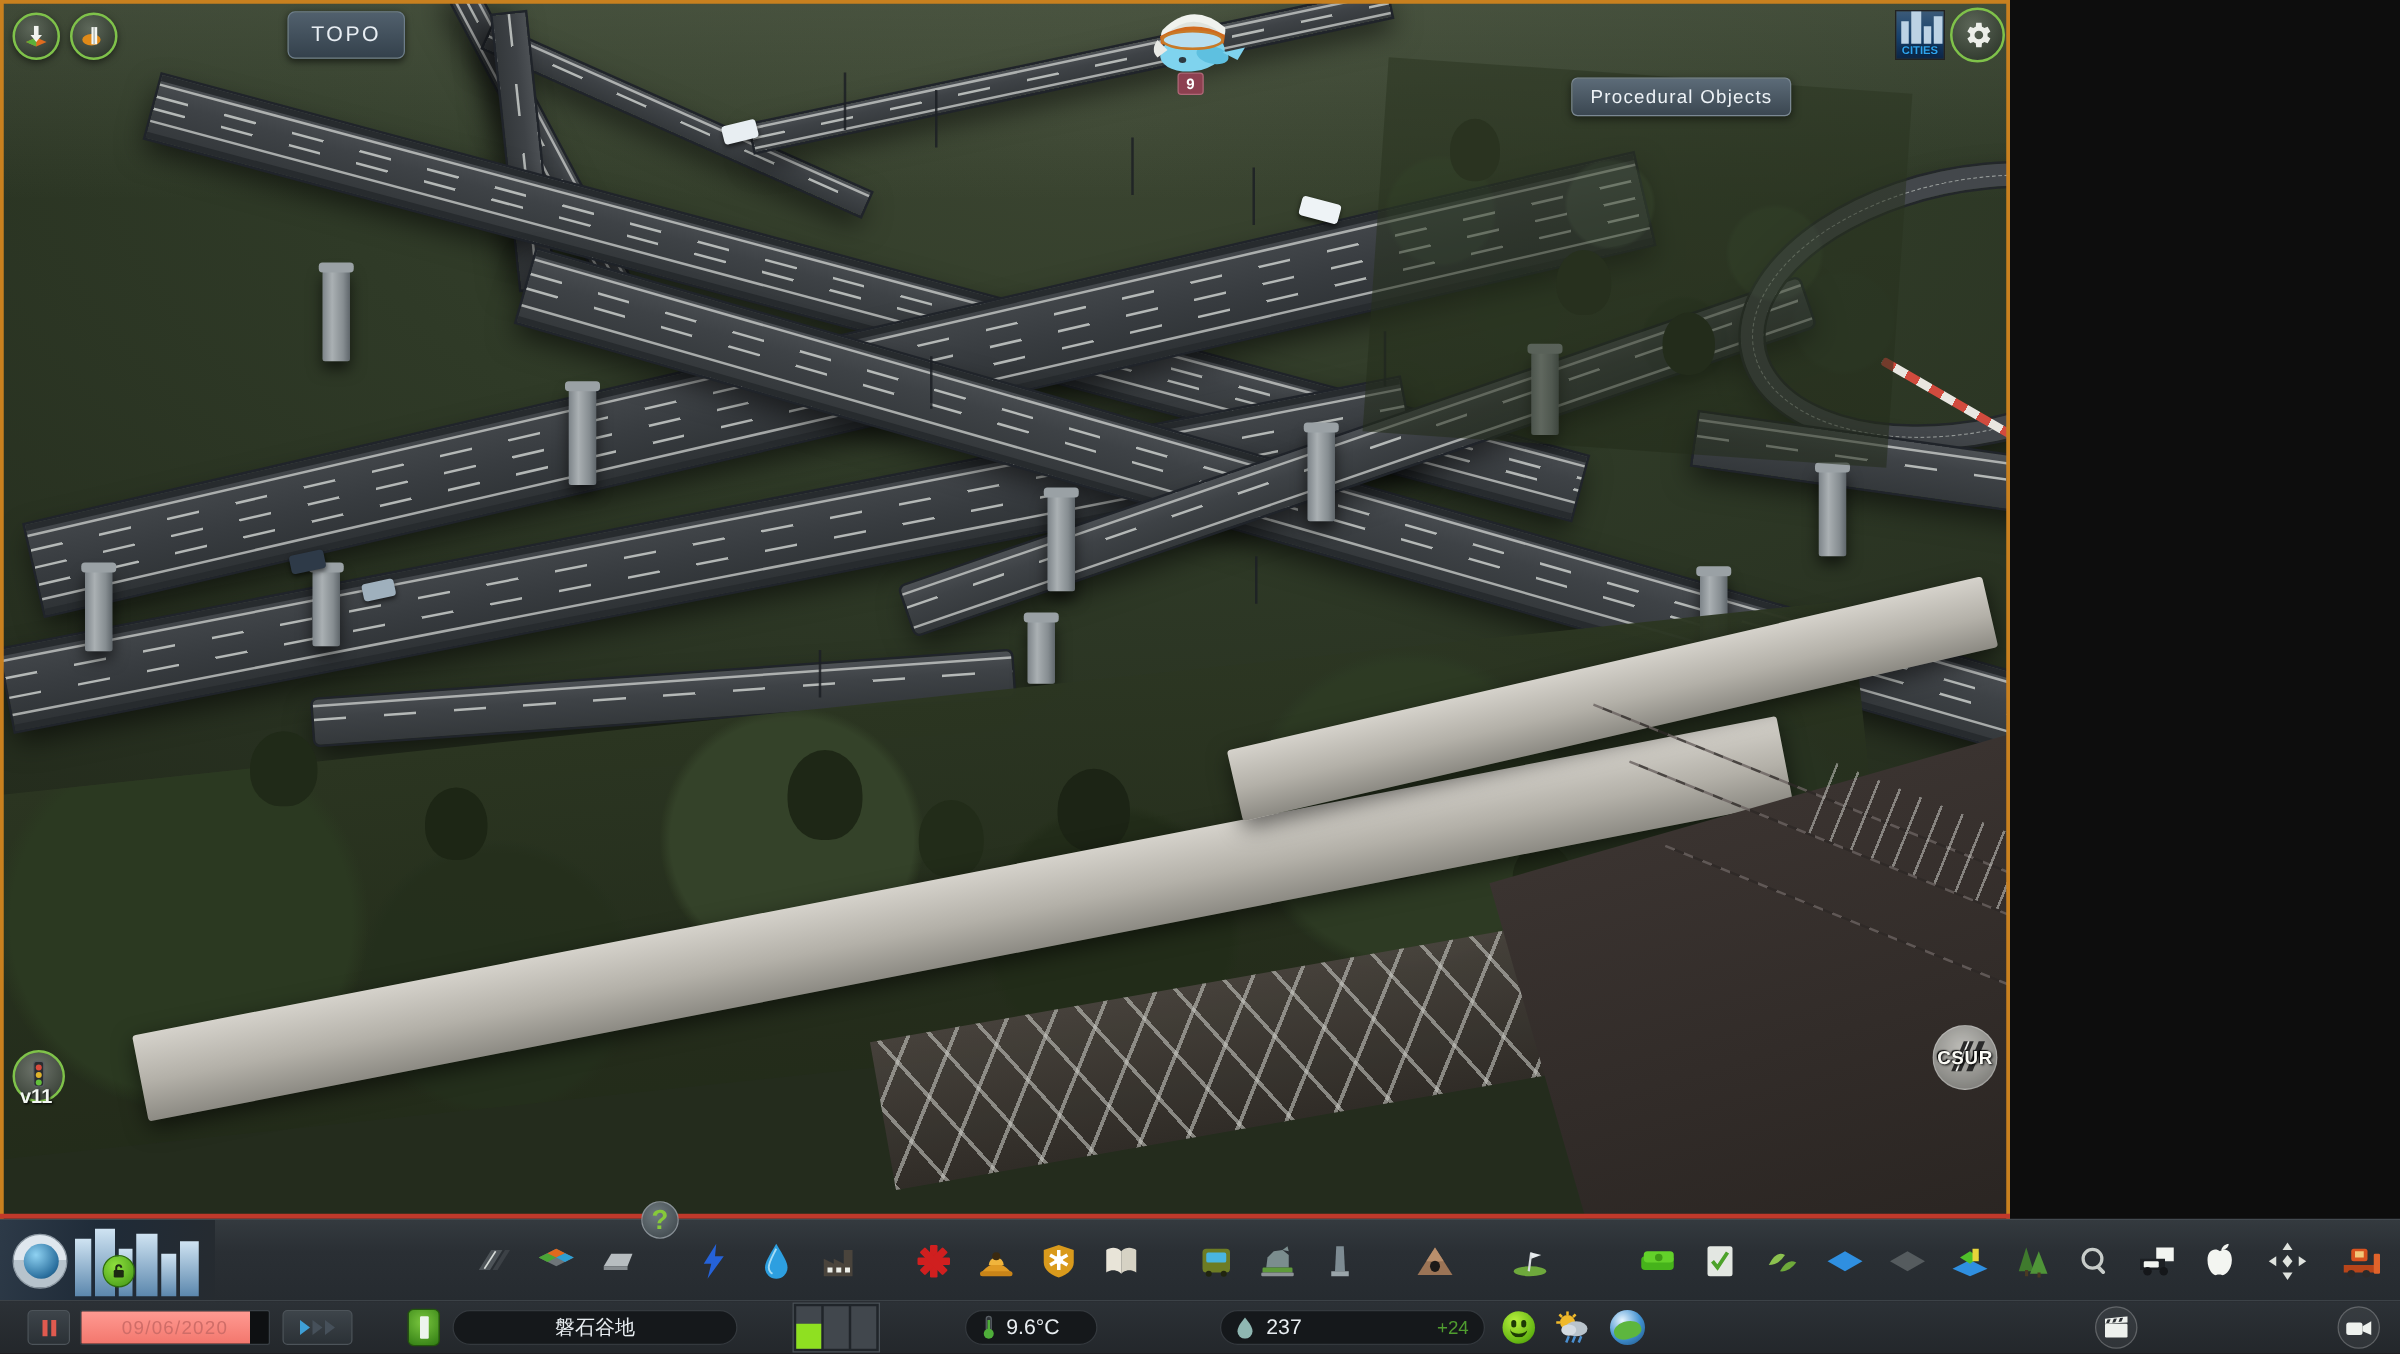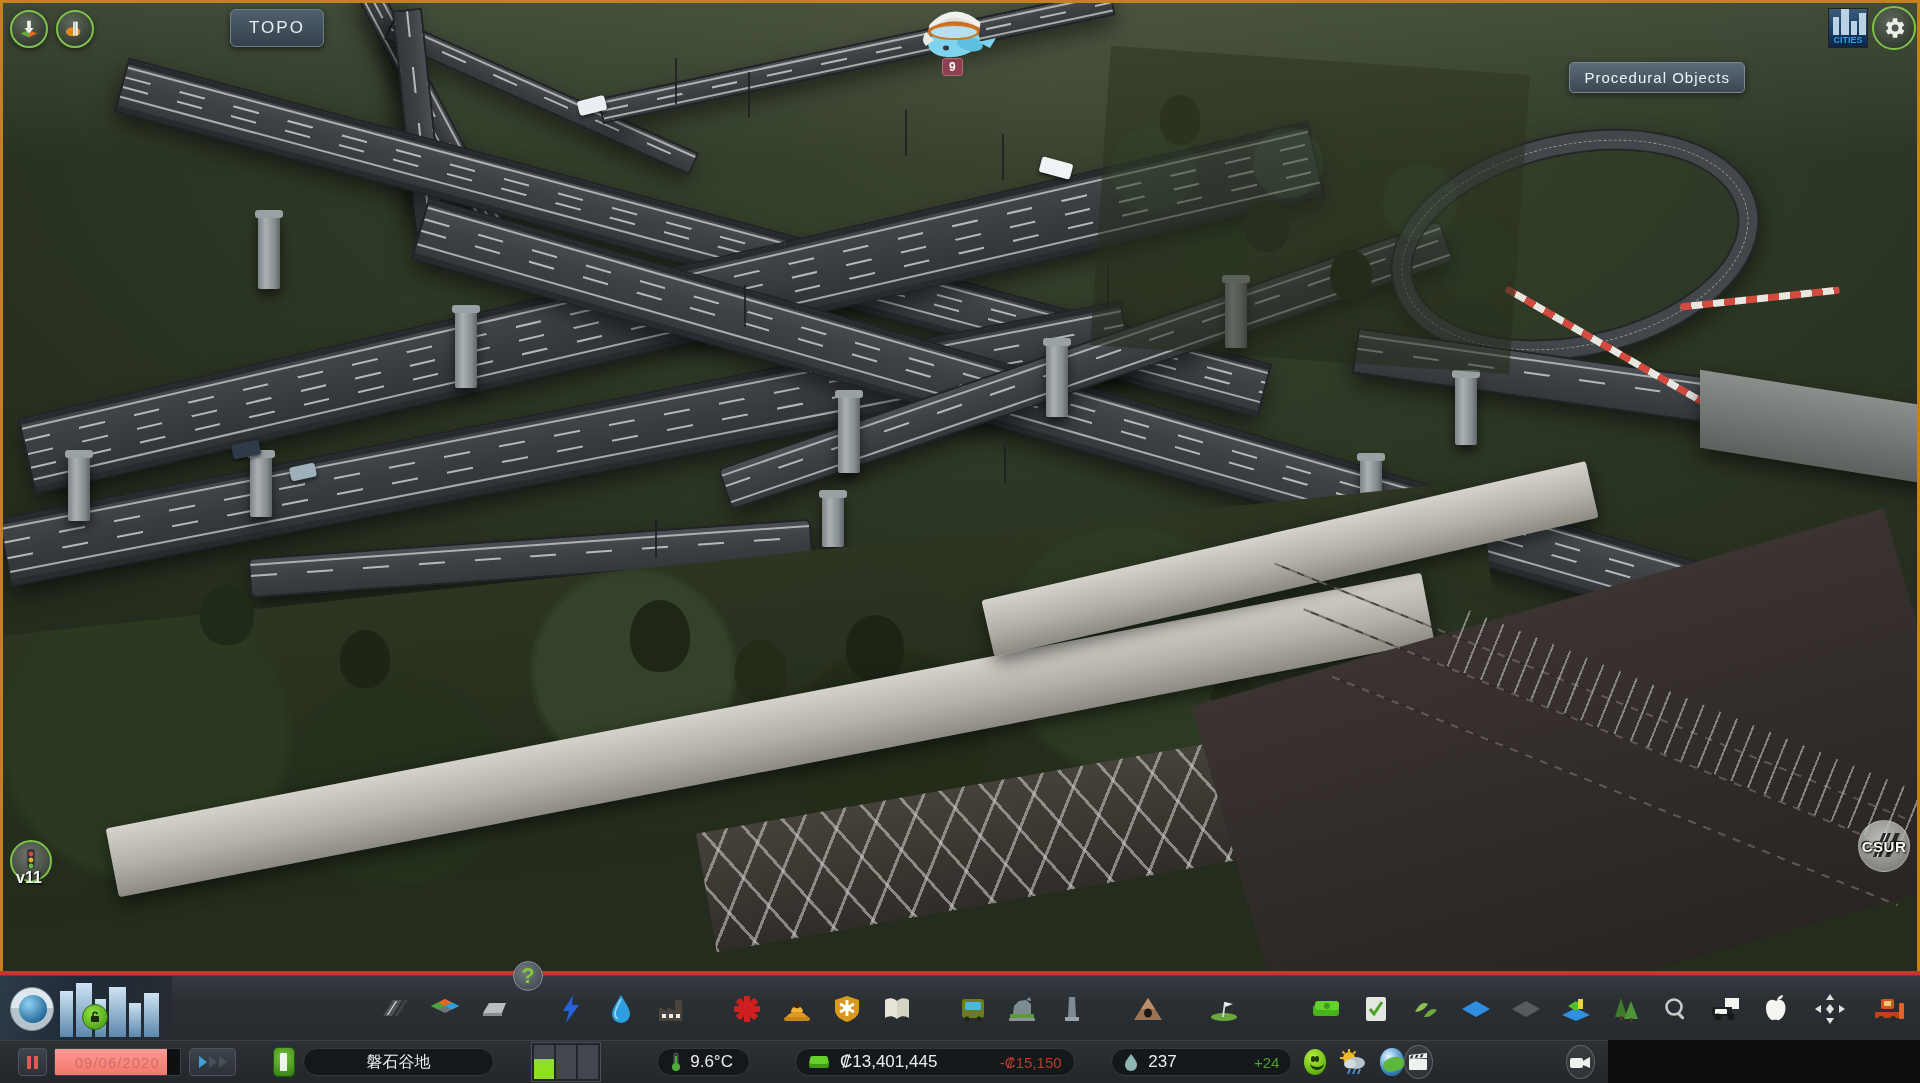--- a/index.html
+++ b/index.html
@@ -6,21 +6,21 @@
   html, body {
     width: 1920px; height: 1083px; overflow: hidden;
     background: #0d0d0d;
     font-family: "Liberation Sans", sans-serif;
   }
 
   #app { position: relative; width: 1920px; height: 1083px; overflow: hidden; }
 
   
   #viewport {
-    position: absolute; left: 0; top: 0; width: 1920px; height: 975px;
+    position: absolute; left: 0; top: 0; width: 1608px; height: 975px;
     overflow: hidden;
     background: #ec4899;
   }
 
   
   .terrain {
     position: absolute; inset: 0;
     background:
       radial-gradient(ellipse 1400px 700px at 55% 10%, #3b4531 0%, #2f3a27 45%, #242c1d 100%),
       linear-gradient(180deg,#323c29 0%, #2c351f 45%, #222a19 100%);
@@ -250,21 +250,21 @@
   }
   .tb-ico {
     width:52px; height:65px; display:flex; align-items:center; justify-content:center;
     position:relative;
   }
   .tb-ico.gap { margin-left: 26px; }
   .tb-ico.gapwide { margin-left: 52px; }
 
   
   #statusbar {
-    position:absolute; left:0; top:1040px; width:1608px; height:43px;
+    position:absolute; left:0; top:1040px; width:1920px; height:43px;
     background: linear-gradient(180deg,#2c3136 0%, #23272b 100%);
     border-top:1px solid #3c4247;
     z-index:20;
     display:flex; align-items:center;
   }
 
   .sb-pill {
     height:28px; border-radius:14px; background:#15181b;
     display:flex; align-items:center; padding:0 12px;
     border:1px solid #34393e;
@@ -909,31 +909,20 @@
           <rect x="4" y="1" width="4" height="12" rx="2" fill="#2f3338" stroke="#5a6066"></rect>
           <circle cx="6" cy="15" r="4" fill="#4fae3a"></circle>
           <rect x="5" y="4" width="2" height="11" fill="#4fae3a"></rect>
         </svg>
       </span>
       <span class="val-white">9.6°C</span>
     </div>
 
     <div style="width:54px;"></div>
 
-    <div class="sb-pill money-pill">
-      <span style="margin-right:10px;">
-        <svg width="22" height="16" viewBox="0 0 22 16">
-          <rect x="1" y="5" width="20" height="9" rx="2.5" fill="#3f9a16"></rect>
-          <rect x="2" y="2" width="18" height="8" rx="2.5" fill="#63d12a"></rect>
-        </svg>
-      </span>
-      <span class="val-white">₡13,401,445</span>
-      <span class="sb-sep"></span>
-      <span class="val-red">-₡15,150</span>
-    </div>
 
     <div style="width:44px;"></div>
 
     <div class="sb-pill pop-pill">
       <span style="margin-right:10px;">
         <svg width="14" height="18" viewBox="0 0 14 18">
           <path d="M7 1 C3 6 1 9 1 12 a6 6 0 0 0 12 0 C13 9 11 6 7 1z" fill="#8fb7b2"></path>
         </svg>
       </span>
       <span class="val-white">237</span>

